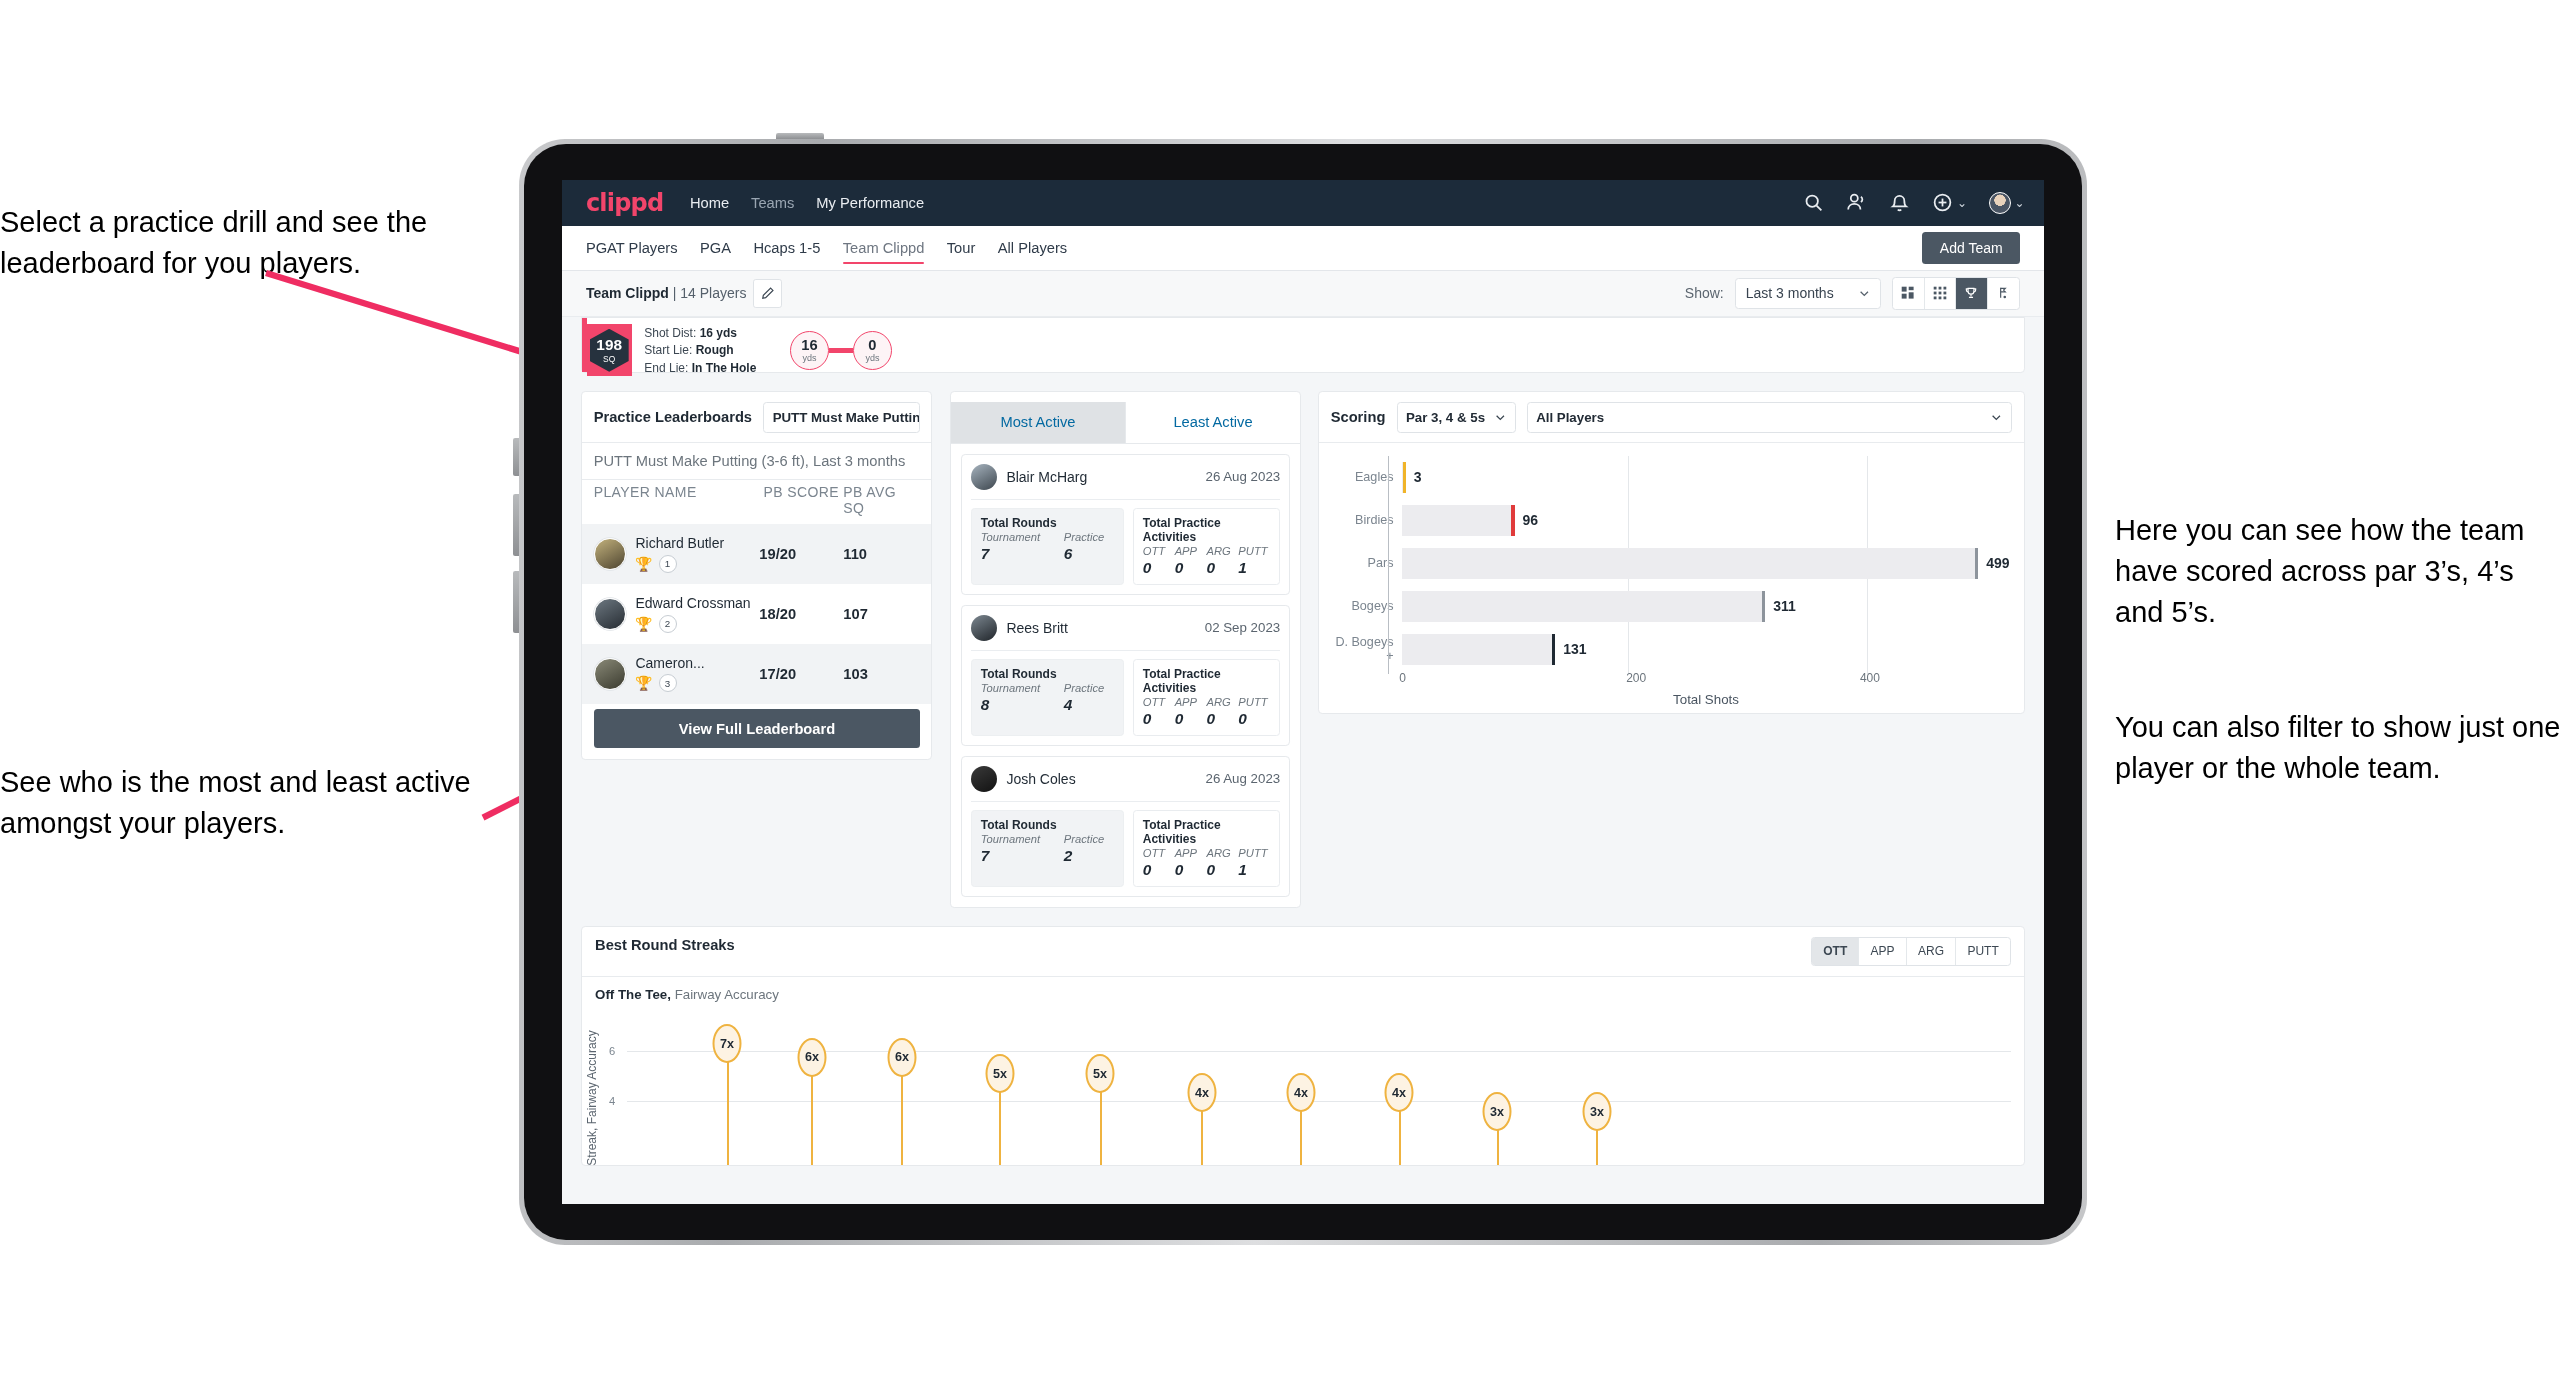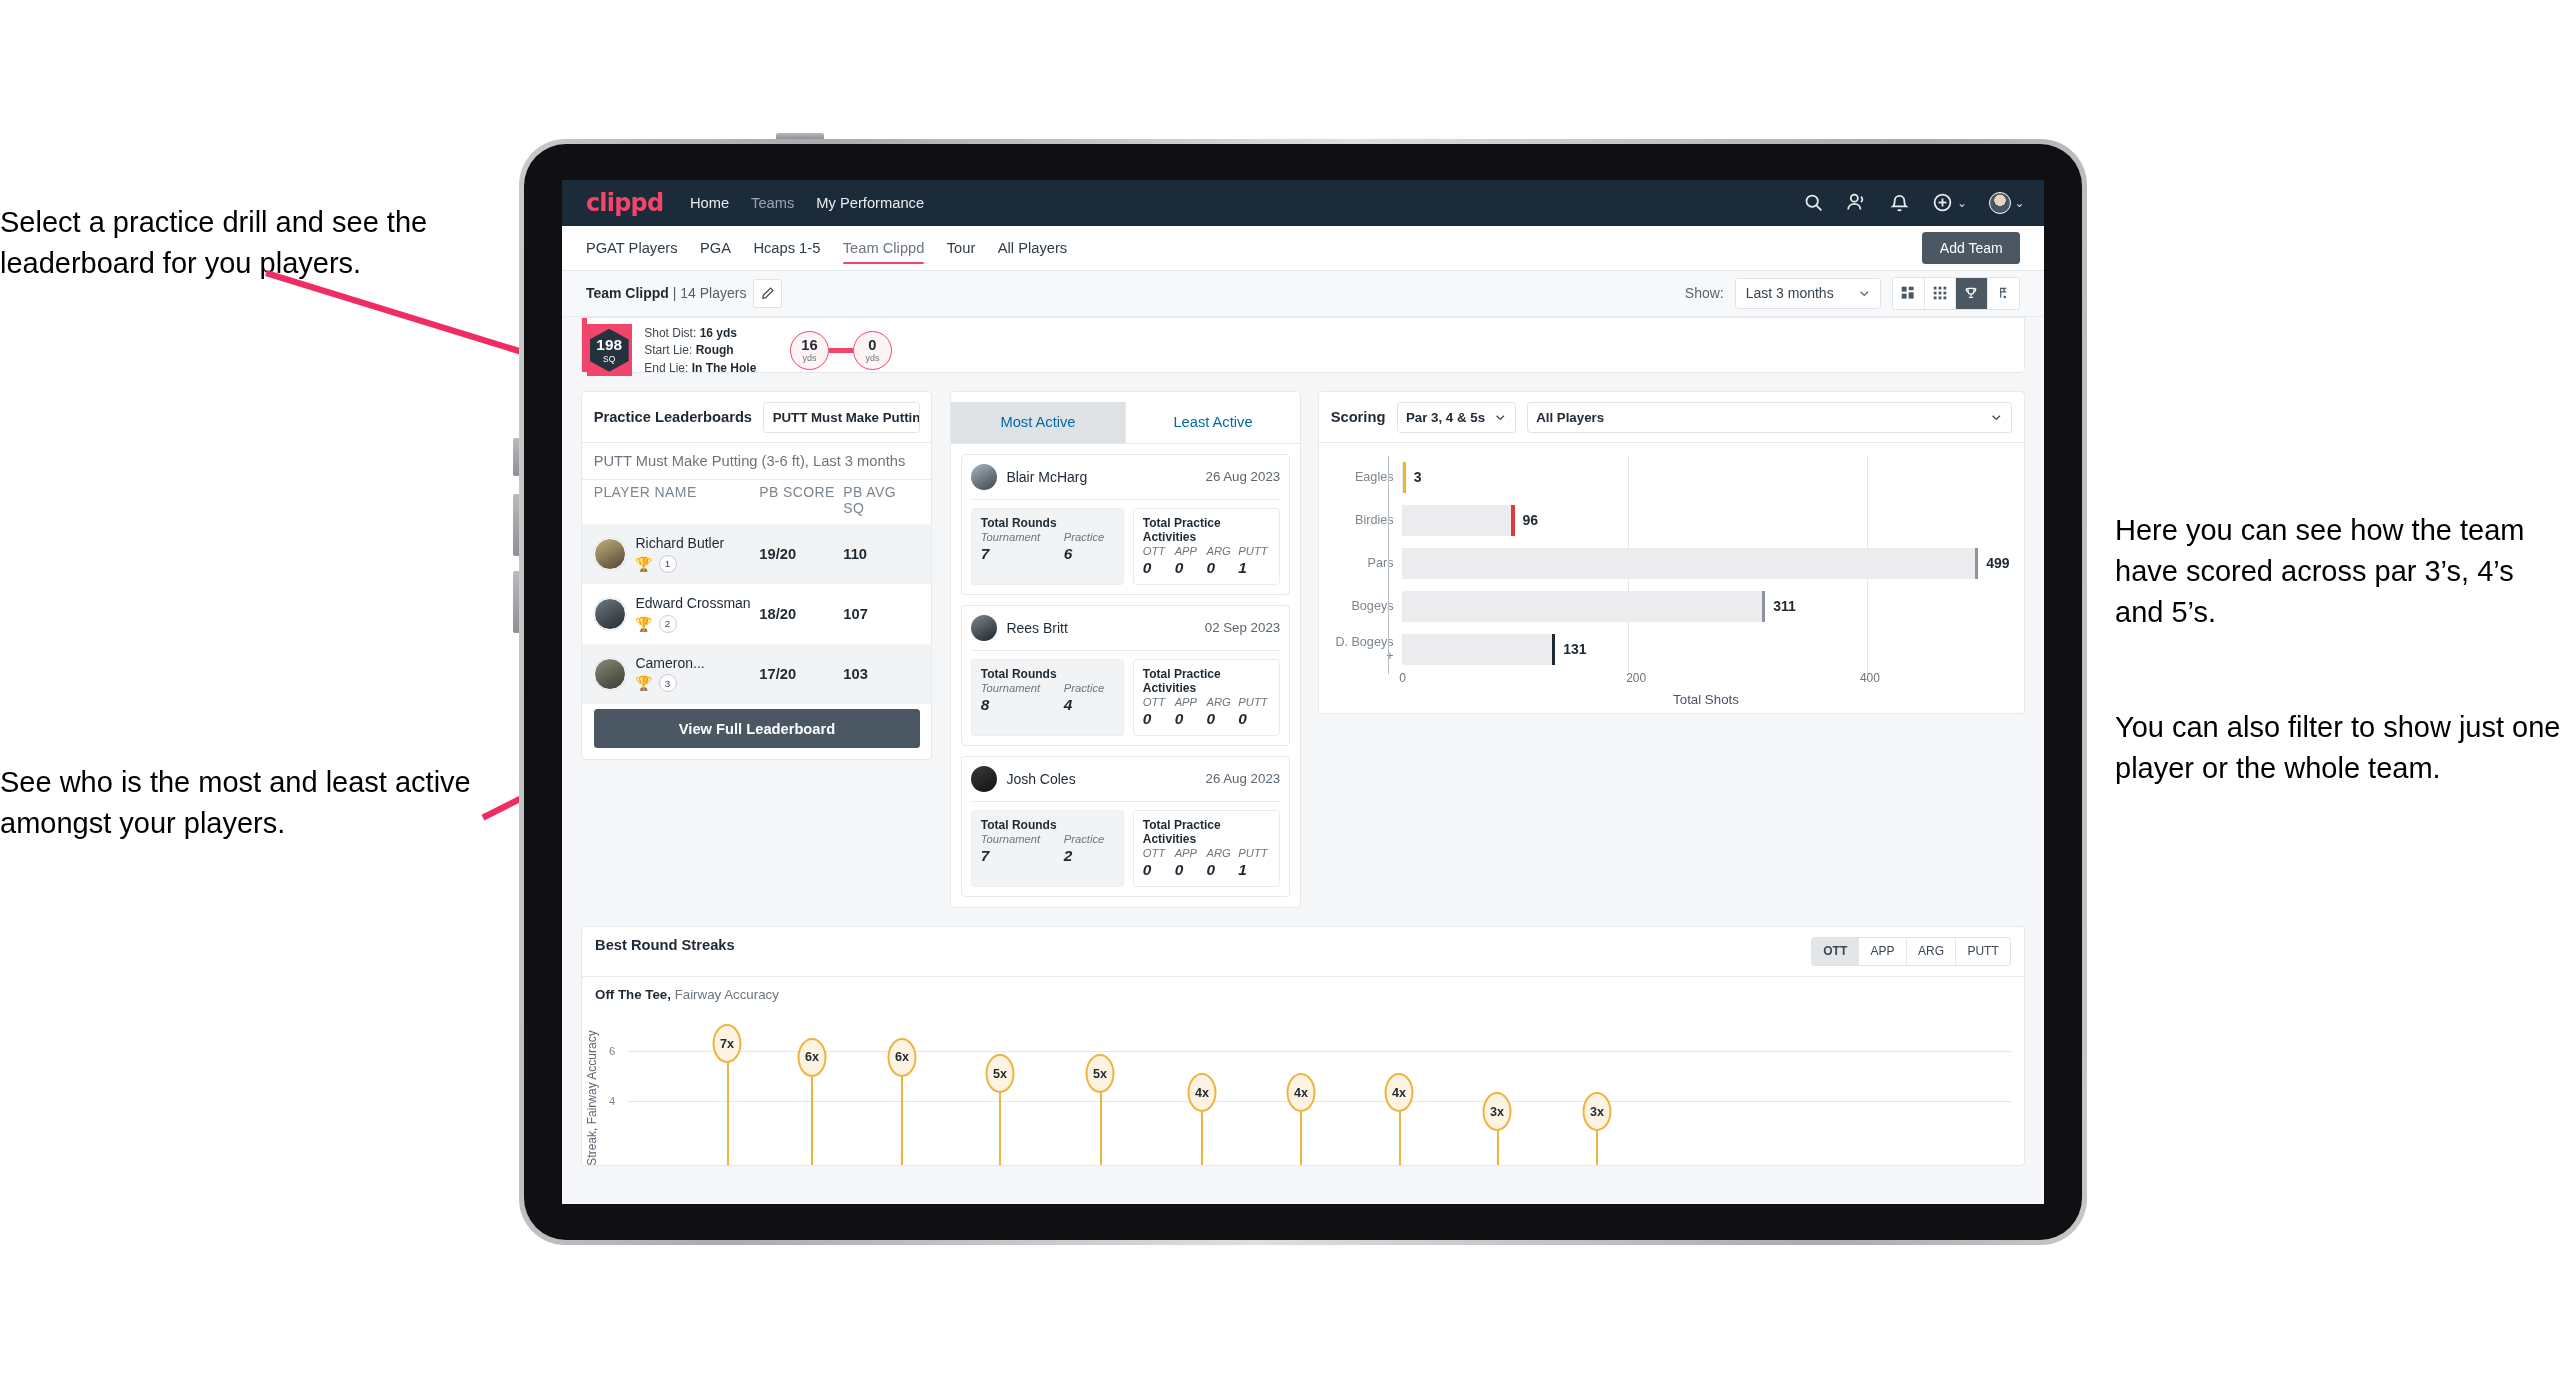--- a/index.html
+++ b/index.html
@@ -199,21 +199,21 @@
   .divider { height: 0.7px; background: #e8ebee; }
 
   #drill-title { padding: 9.8px 11.2px; font-size: 14.7px; color: #1f2933; font-weight: 700; }
   #drill-title span { font-weight: 400; color: #6c757d; }
 
   .lb-head {
     display: flex; padding: 4.2px 11.2px 8.4px;
     font-size: 14px; color: #7b858f; letter-spacing: 0.4px;
   }
   .lb-head .c1 { flex: 1; }
-  .lb-head .c2 { width: 84px; text-align: left; }
+  .lb-head .c2 { width: 84px; text-align: center; }
   .lb-head .c3 { width: 77px; text-align: left; }
 
   .lb-row { display: flex; align-items: center; padding: 11.2px 11.2px; }
   .lb-row.alt { background: #f1f3f5; }
   .lb-av { width: 32px; height: 32px; border-radius: 50%; border: 1.4px solid #fff; box-shadow: 0 0 0 0.7px #dfe3e7; background-size: cover; flex: 0 0 auto; }
   .lb-name-wrap { flex: 1; margin-left: 9.8px; }
   .lb-name { font-size: 14px; color: #1f2933; }
   .lb-badges { display: flex; align-items: center; gap: 5.6px; margin-top: 3.5px; }
   .trophy { font-size: 14px; line-height: 1; }
   .rank-pill {

